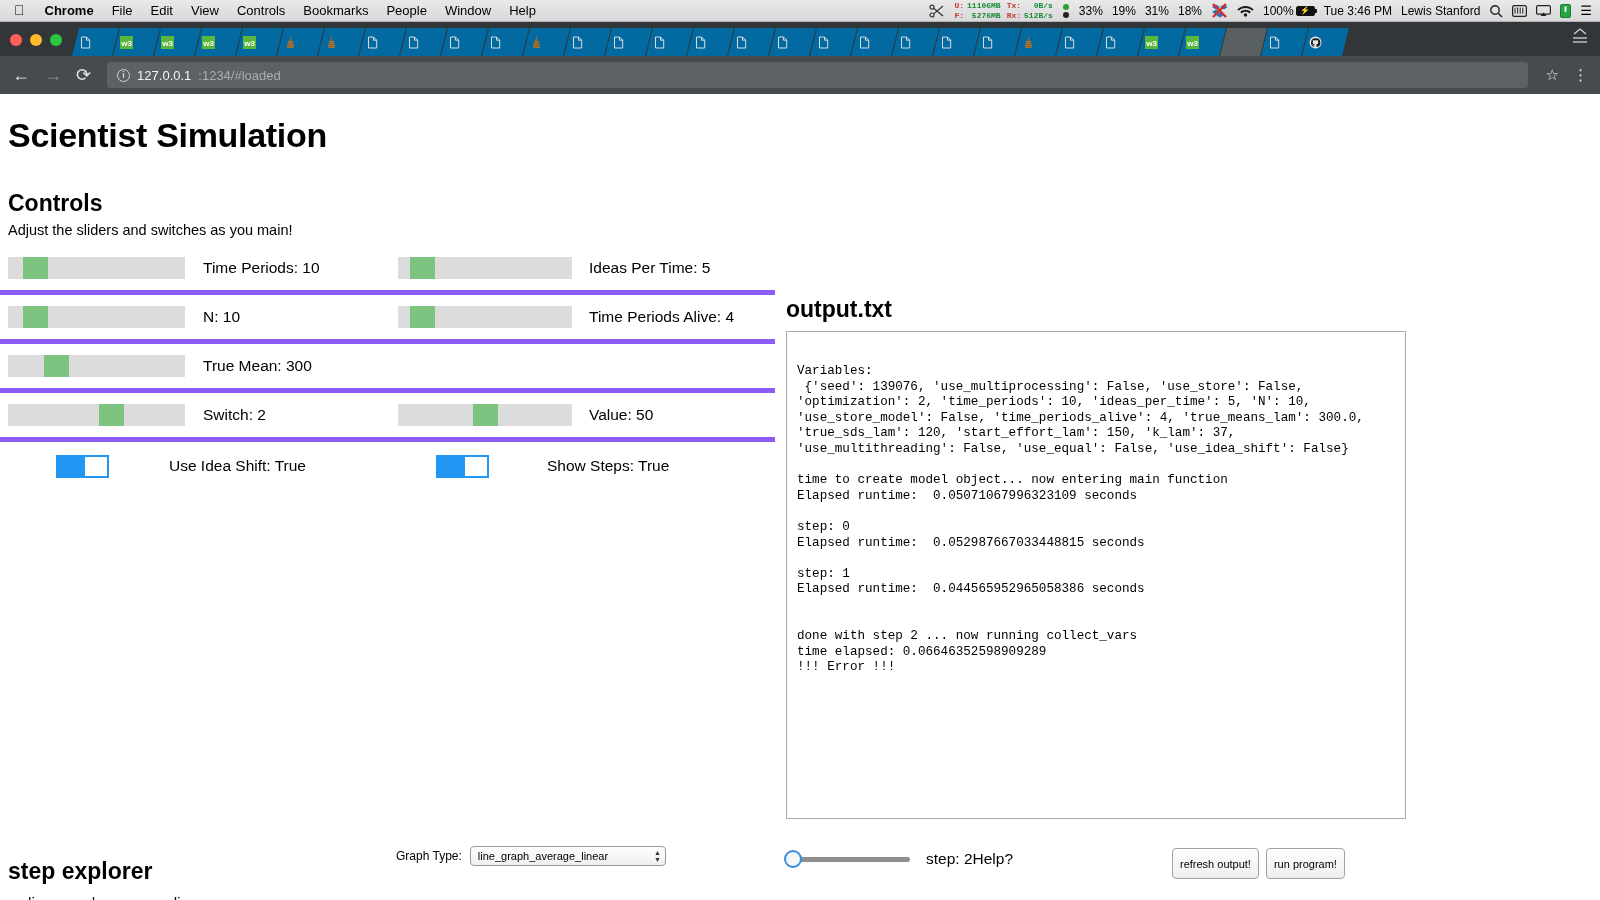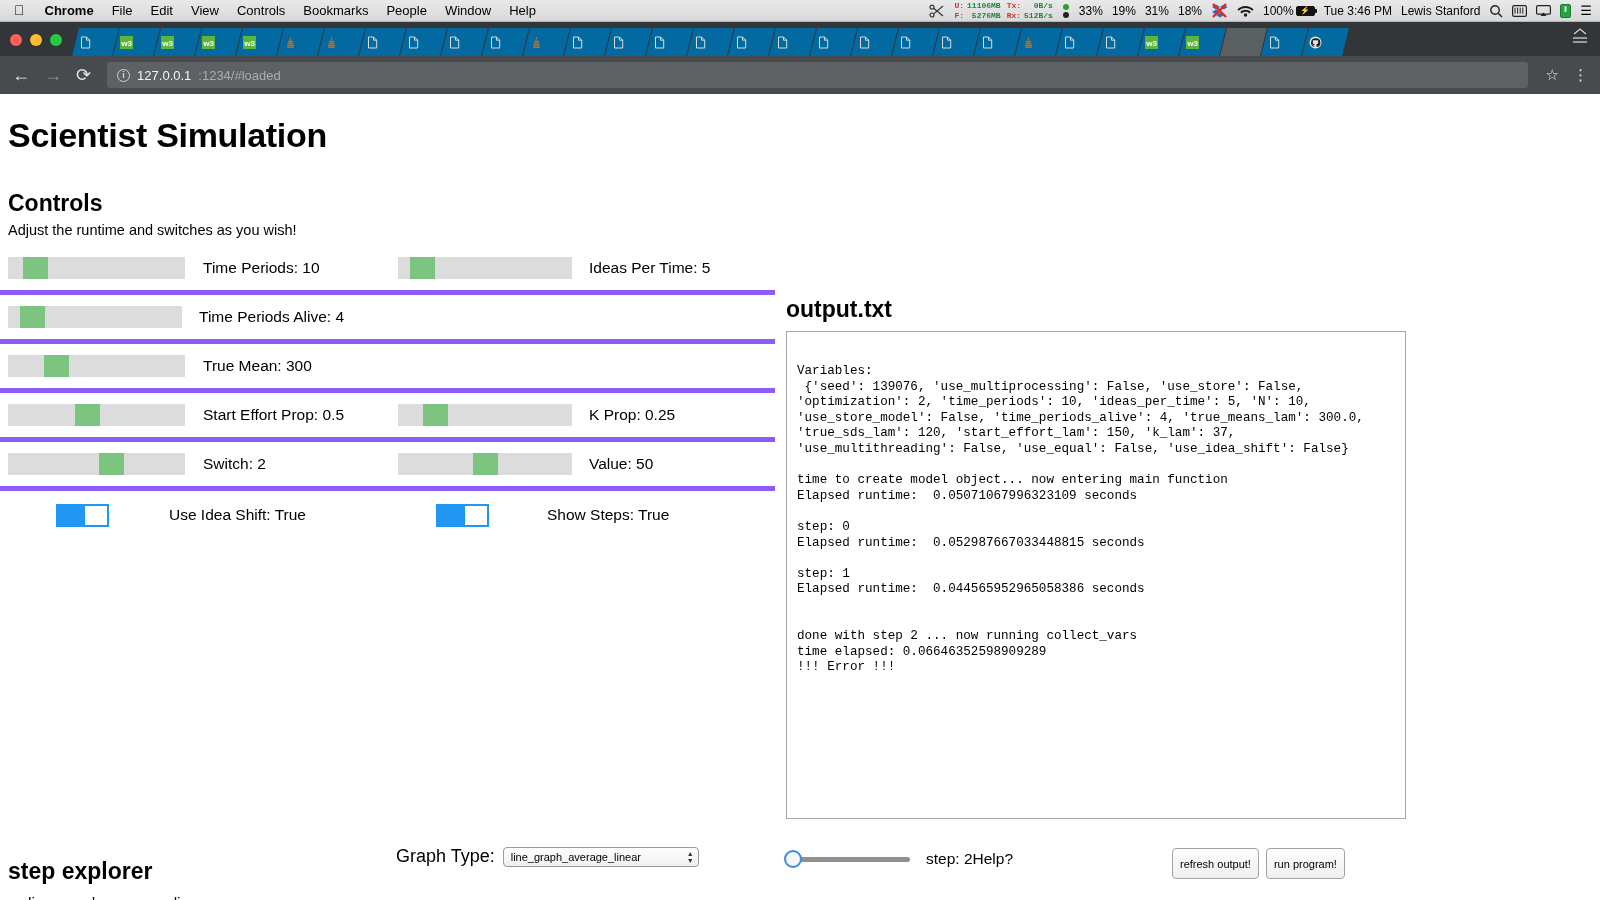--- a/index.html
+++ b/index.html
@@ -170,21 +170,21 @@
   
   #step-explorer-head { position: absolute; left: 8px; top: 752px; }
   #step-explorer-val {
     position: absolute; left: 28px; top: 800px;
     font-size: 15.5px; color: #000;
   }
   #graphtype-wrap {
     position: absolute; left: 396px; top: 752px;
     display: flex; align-items: center; gap: 8px;
   }
-  #graphtype-label { font-size: 18px; color: #000; }
+  #graphtype-label { font-size: 12px; color: #000; }
   .select {
     width: 196px; height: 20px; border: 1px solid #9a9a9a; border-radius: 4px;
     background: linear-gradient(#fdfdfd, #f0f0f0);
     display: flex; align-items: center; padding: 0 4px 0 7px;
     font-size: 11px; color: #000; cursor: pointer;
   }
   .select .sval { flex: 1; overflow: hidden; white-space: nowrap; }
   .select .arrows {
     font-size: 7px; line-height: 7px; display: flex; flex-direction: column;
     color: #333; margin-left: 4px;
@@ -598,65 +598,57 @@
   </div>
   <span class="star">☆</span>
   <span class="kebab">⋮</span>
 </div>
 
 <div id="page">
 
   <h1 id="app-title">Scientist Simulation</h1>
 
   <h2 class="sec" id="controls-head">Controls</h2>
-  <div id="controls-sub">Adjust the runtime and switches as you wish!</div>
+  <div id="controls-sub">Adjust the sliders and switches as you main!</div>
 
   <div id="slider-rows">
       <div class="srow">
         <div class="shalf left">
           <div class="slider">
             <span class="handle" style="left:15px"></span>
           </div>
           <span class="slabel">Time Periods: 10</span>
         </div>
         <div class="shalf right">
           <div class="slider">
             <span class="handle" style="left:12px"></span>
           </div>
           <span class="slabel">Ideas Per Time: 5</span>
         </div>
       </div>
       <div class="srow">
+        <div class="shalf left">
+          <div class="slider">
+            <span class="handle" style="left:15px"></span>
+          </div>
+          <span class="slabel">N: 10</span>
+        </div>
         <div class="shalf right">
           <div class="slider">
             <span class="handle" style="left:12px"></span>
           </div>
           <span class="slabel">Time Periods Alive: 4</span>
         </div>
       </div>
       <div class="srow">
         <div class="shalf left">
           <div class="slider">
             <span class="handle" style="left:36px"></span>
           </div>
           <span class="slabel">True Mean: 300</span>
-        </div>
-      </div>
-      <div class="srow">
-        <div class="shalf left">
-          <div class="slider">
-            <span class="handle" style="left:67px"></span>
-          </div>
-          <span class="slabel">Start Effort Prop: 0.5</span>
-        </div>
-        <div class="shalf right">
-          <div class="slider">
-            <span class="handle" style="left:25px"></span>
-          </div>
-          <span class="slabel">K Prop: 0.25</span>
         </div>
       </div>
       <div class="srow">
         <div class="shalf left">
           <div class="slider">
             <span class="handle" style="left:91px"></span>
           </div>
           <span class="slabel">Switch: 2</span>
         </div>
         <div class="shalf right">

